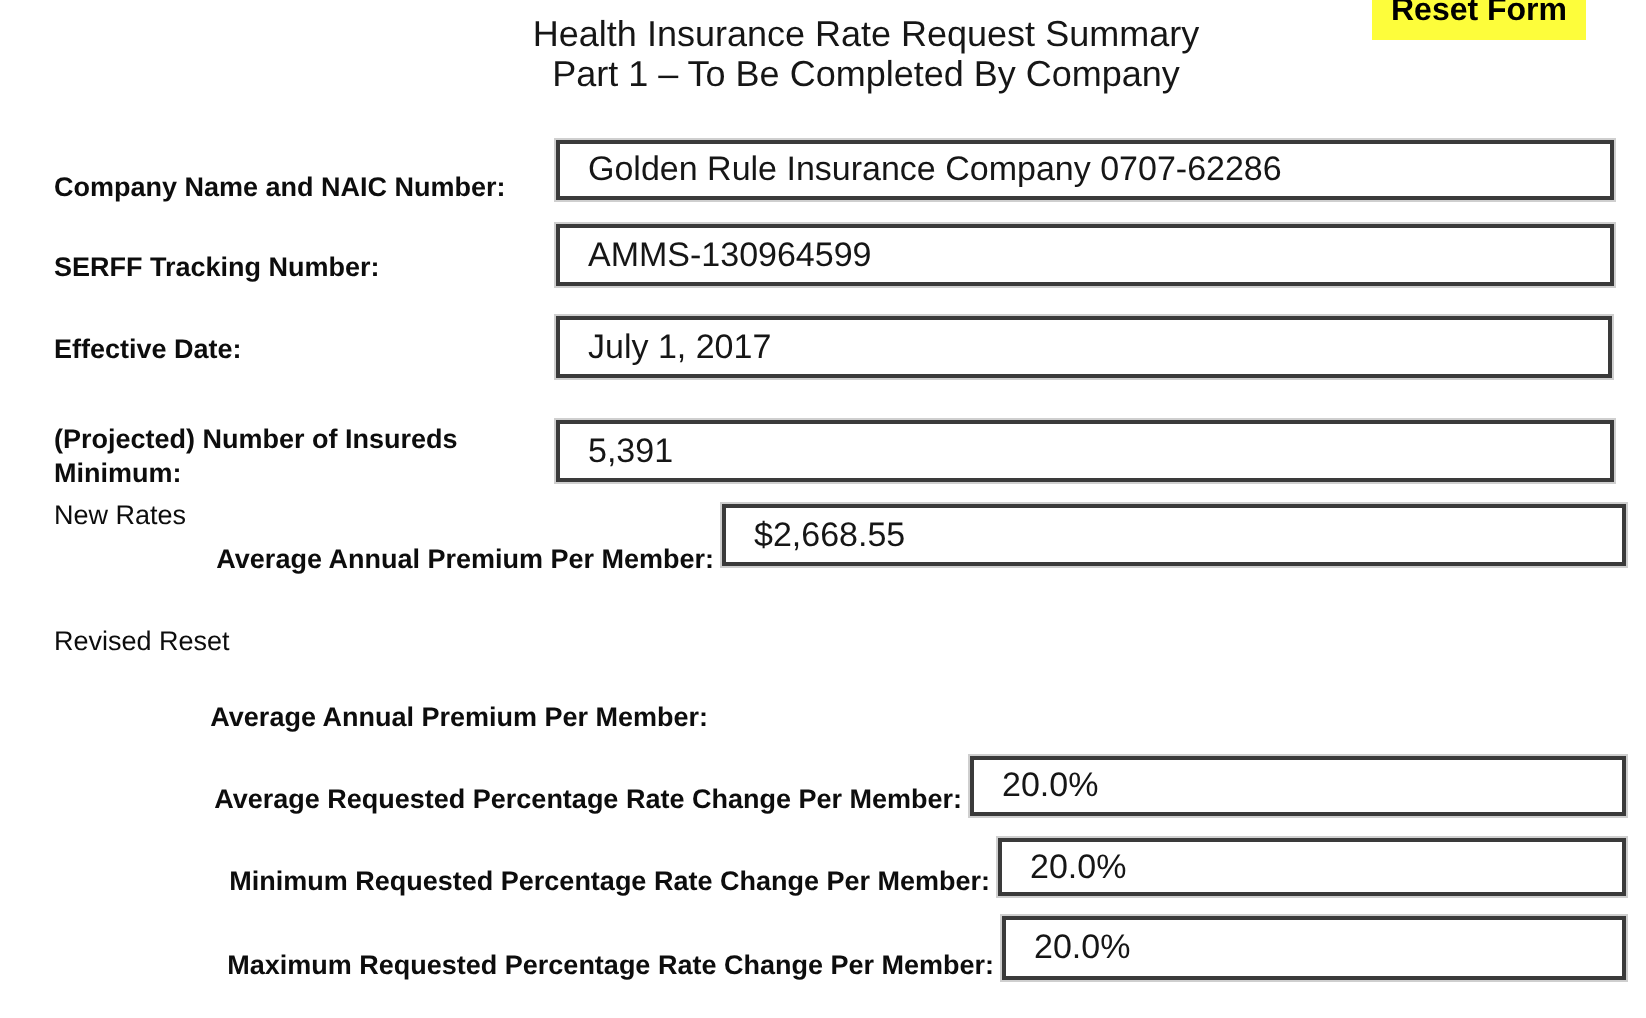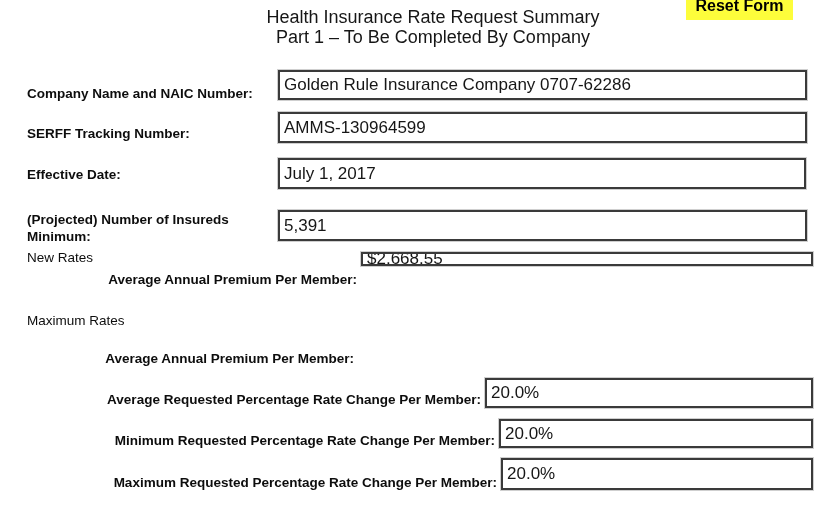--- a/index.html
+++ b/index.html
@@ -56,21 +56,21 @@
     color: #0d0d0d;
     white-space: nowrap;
   }
   .field-box {
     position: absolute;
     background: #ffffff;
     border: 2px solid #3a3a3a;
     box-shadow: 0 0 0 1px #cfcfcf;
     display: flex;
     align-items: center;
-    padding-left: 4px;
+    padding-left: 14px;
     font-size: 17px;
     font-weight: 400;
     color: #161616;
     white-space: nowrap;
     overflow: hidden;
   }
 </style>
 </head>
 <body>
 
@@ -89,23 +89,23 @@
 
   <div class="lbl" style="left:27px; top:167px">Effective Date:</div>
   <div class="field-box" style="left:278px; top:158px; width:528px; height:31px">July 1, 2017</div>
 
   <div class="lbl wrap" style="left:27px; top:211px; width:245px">(Projected) Number of Insureds Minimum:</div>
   <div class="field-box" style="left:278px; top:210px; width:529px; height:31px">5,391</div>
 
   <div class="sec-head" style="left:27px; top:250px">New Rates</div>
 
   <div class="lbl right" style="right:466px; top:272px">Average Annual Premium Per Member:</div>
-  <div class="field-box" style="left:361px; top:252px; width:452px; height:14px">$2,668.55</div>
+  <div class="field-box" style="left:361px; top:252px; width:452px; height:31px">$2,668.55</div>
 
-  <div class="sec-head" style="left:27px; top:313px">Maximum Rates</div>
+  <div class="sec-head" style="left:27px; top:313px">Revised Reset</div>
 
   <div class="lbl right" style="right:469px; top:351px">Average Annual Premium Per Member:</div>
 
   <div class="lbl right" style="right:342px; top:392px">Average Requested Percentage Rate Change Per Member:</div>
   <div class="field-box" style="left:485px; top:378px; width:328px; height:30px">20.0%</div>
 
   <div class="lbl right" style="right:328px; top:433px">Minimum Requested Percentage Rate Change Per Member:</div>
   <div class="field-box" style="left:499px; top:419px; width:314px; height:29px">20.0%</div>
 
   <div class="lbl right" style="right:326px; top:475px">Maximum Requested Percentage Rate Change Per Member:</div>

